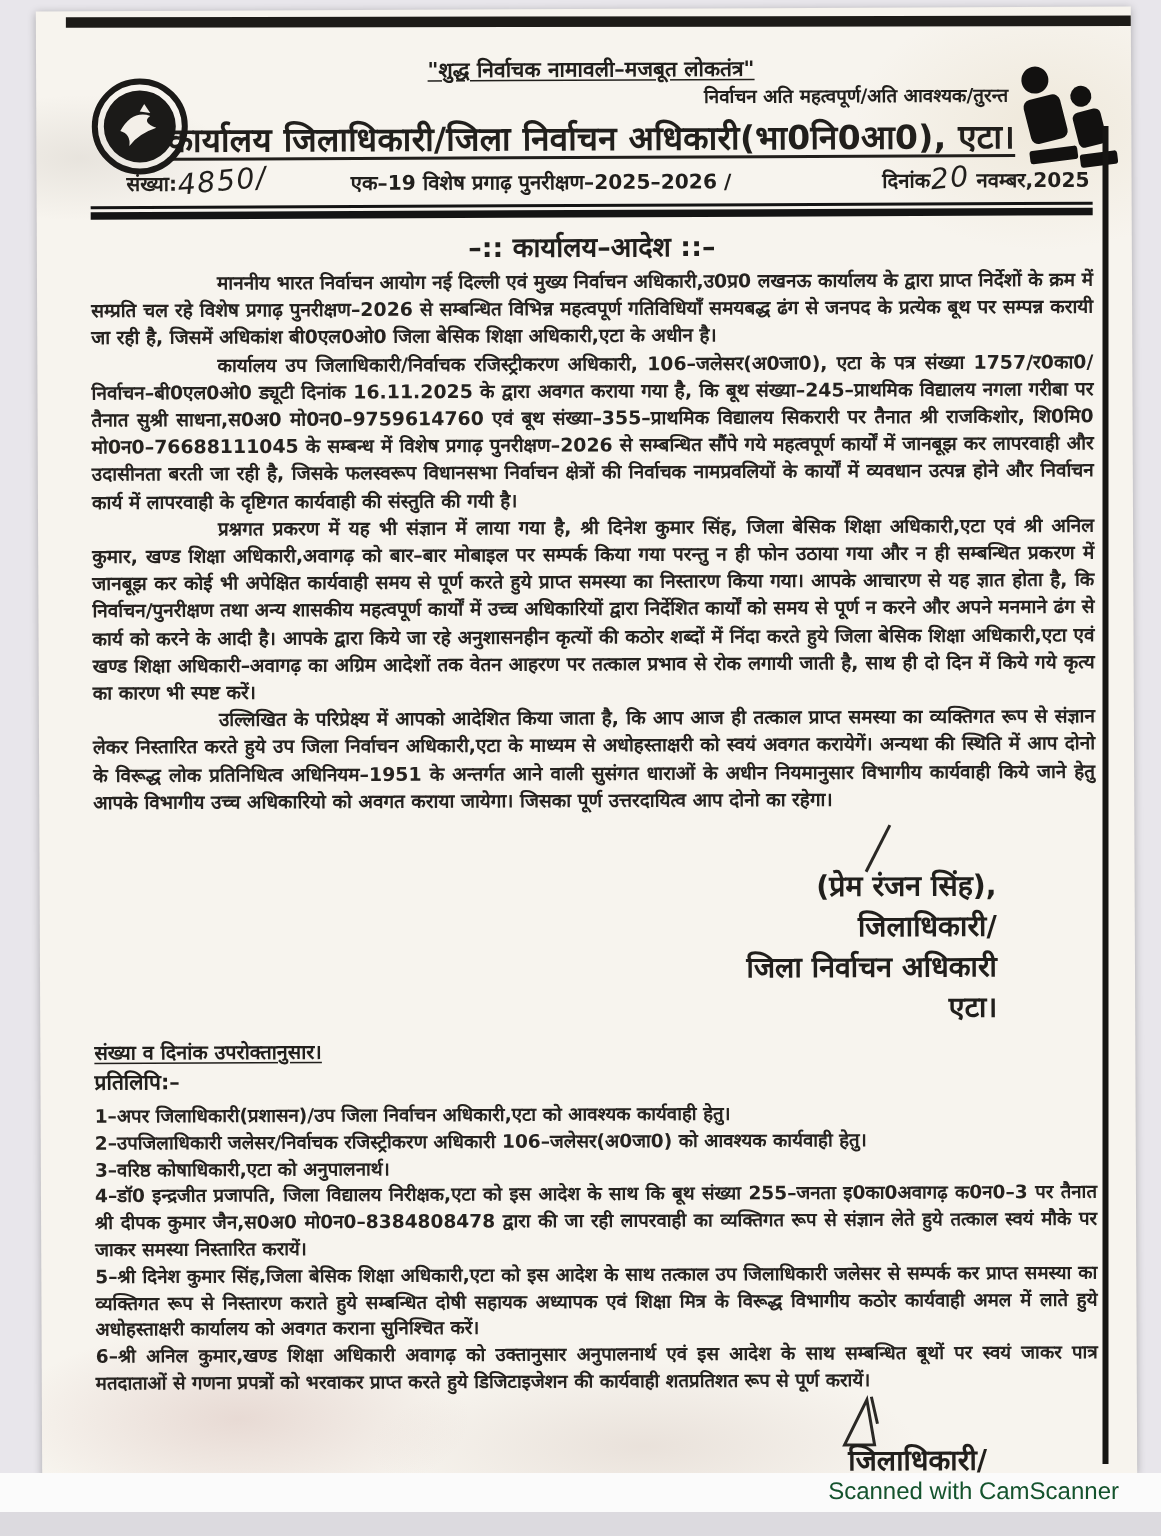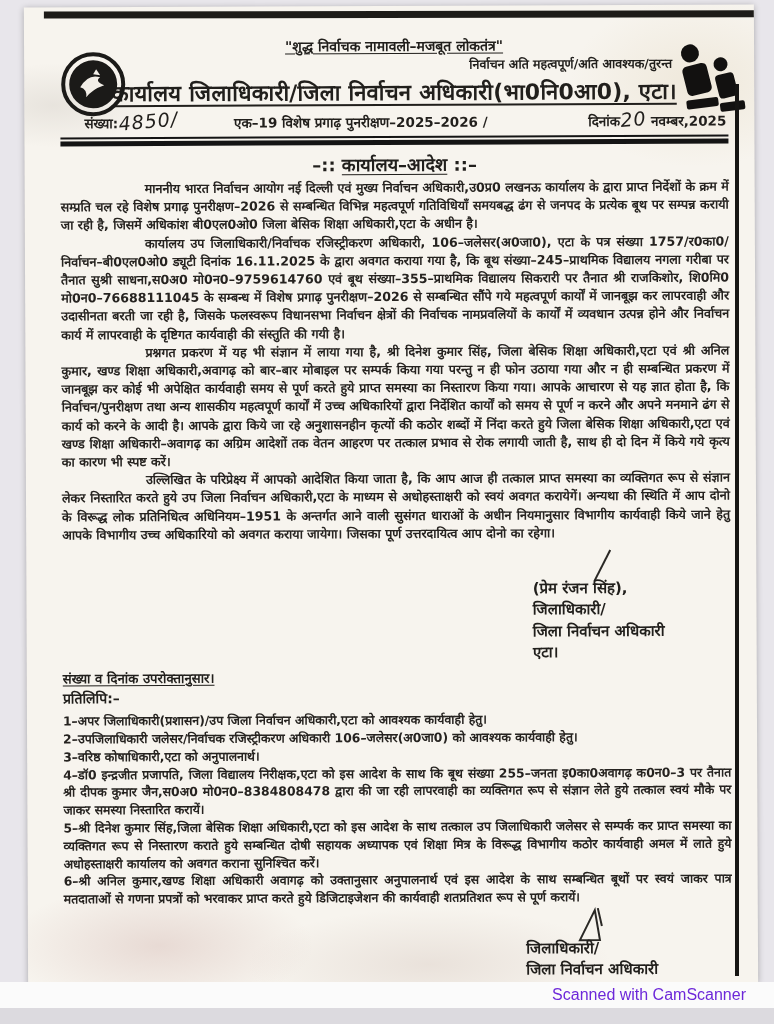--- a/index.html
+++ b/index.html
@@ -40,41 +40,41 @@
   .refline{display:flex;align-items:baseline;margin-top:3px;font-size:13.5px;font-weight:bold;}
   .ref-left{margin-left:24px;white-space:nowrap;}
   .hand{display:inline-block;font-style:italic;font-weight:normal;font-size:19px;transform:rotate(-5deg);letter-spacing:1px;}
   .ref-mid{margin-left:56px;white-space:nowrap;}
   .ref-right{margin-left:auto;margin-right:2px;white-space:nowrap;}
   .rulewrap{margin-top:5px;}
   .rule-thin{height:2px;background:#141414;}
   .rule-thick{height:5px;background:#141414;margin-top:2px;}
   
   .order-title{text-align:center;font-size:18px;font-weight:bold;margin:7px 0 3px 0;}
-  .order-title .und{text-decoration:underline;text-underline-offset:3px;}
+  .order-title .und{text-underline-offset:3px;}
   .bodytext p{
     margin:0;text-align:justify;text-indent:84px;
     font-size:12.6px;line-height:18.2px;font-weight:bold;color:#262320;
   }
   
-  .sig{width:max-content;text-align:left;margin:6px 66px 0 auto;font-size:15px;font-weight:bold;line-height:1.42;position:relative;}
+  .sig{width:max-content;text-align:right;margin:6px 66px 0 auto;font-size:19px;font-weight:bold;line-height:1.42;position:relative;}
   .sigmark{display:block;margin:0 auto -4px auto;}
   
   .refnote{font-size:13.2px;font-weight:bold;text-decoration:underline;text-underline-offset:2px;margin-top:4px;}
   .copylabel{font-size:14px;font-weight:bold;margin:1px 0 5px 0;}
   .items p{margin:0;text-align:justify;font-size:12.4px;line-height:17.8px;font-weight:bold;color:#262320;}
   .sig2{margin-right:74px;margin-top:0px;}
   
   .edgeline{position:absolute;left:735px;top:84px;width:4px;height:892px;background:#161513;z-index:6;}
   .wmbar{
     position:absolute;left:0;top:982px;width:774px;height:26px;background:#fbfbfb;
     display:flex;justify-content:flex-end;align-items:center;
     padding-right:28px;box-sizing:border-box;z-index:5;
   }
-  .wm{font-size:16px;color:#6d28d9;font-family:"Liberation Sans",sans-serif;}
+  .wm{font-size:16px;color:#14532d;font-family:"Liberation Sans",sans-serif;}
   .bottomstrip{position:absolute;left:0;top:1008px;width:774px;height:16px;background:#dcdadf;z-index:5;}
 </style>
 </head>
 <body>
 
 <div class="paper">
   <div class="topband"></div>
 
   <div class="content">
 

